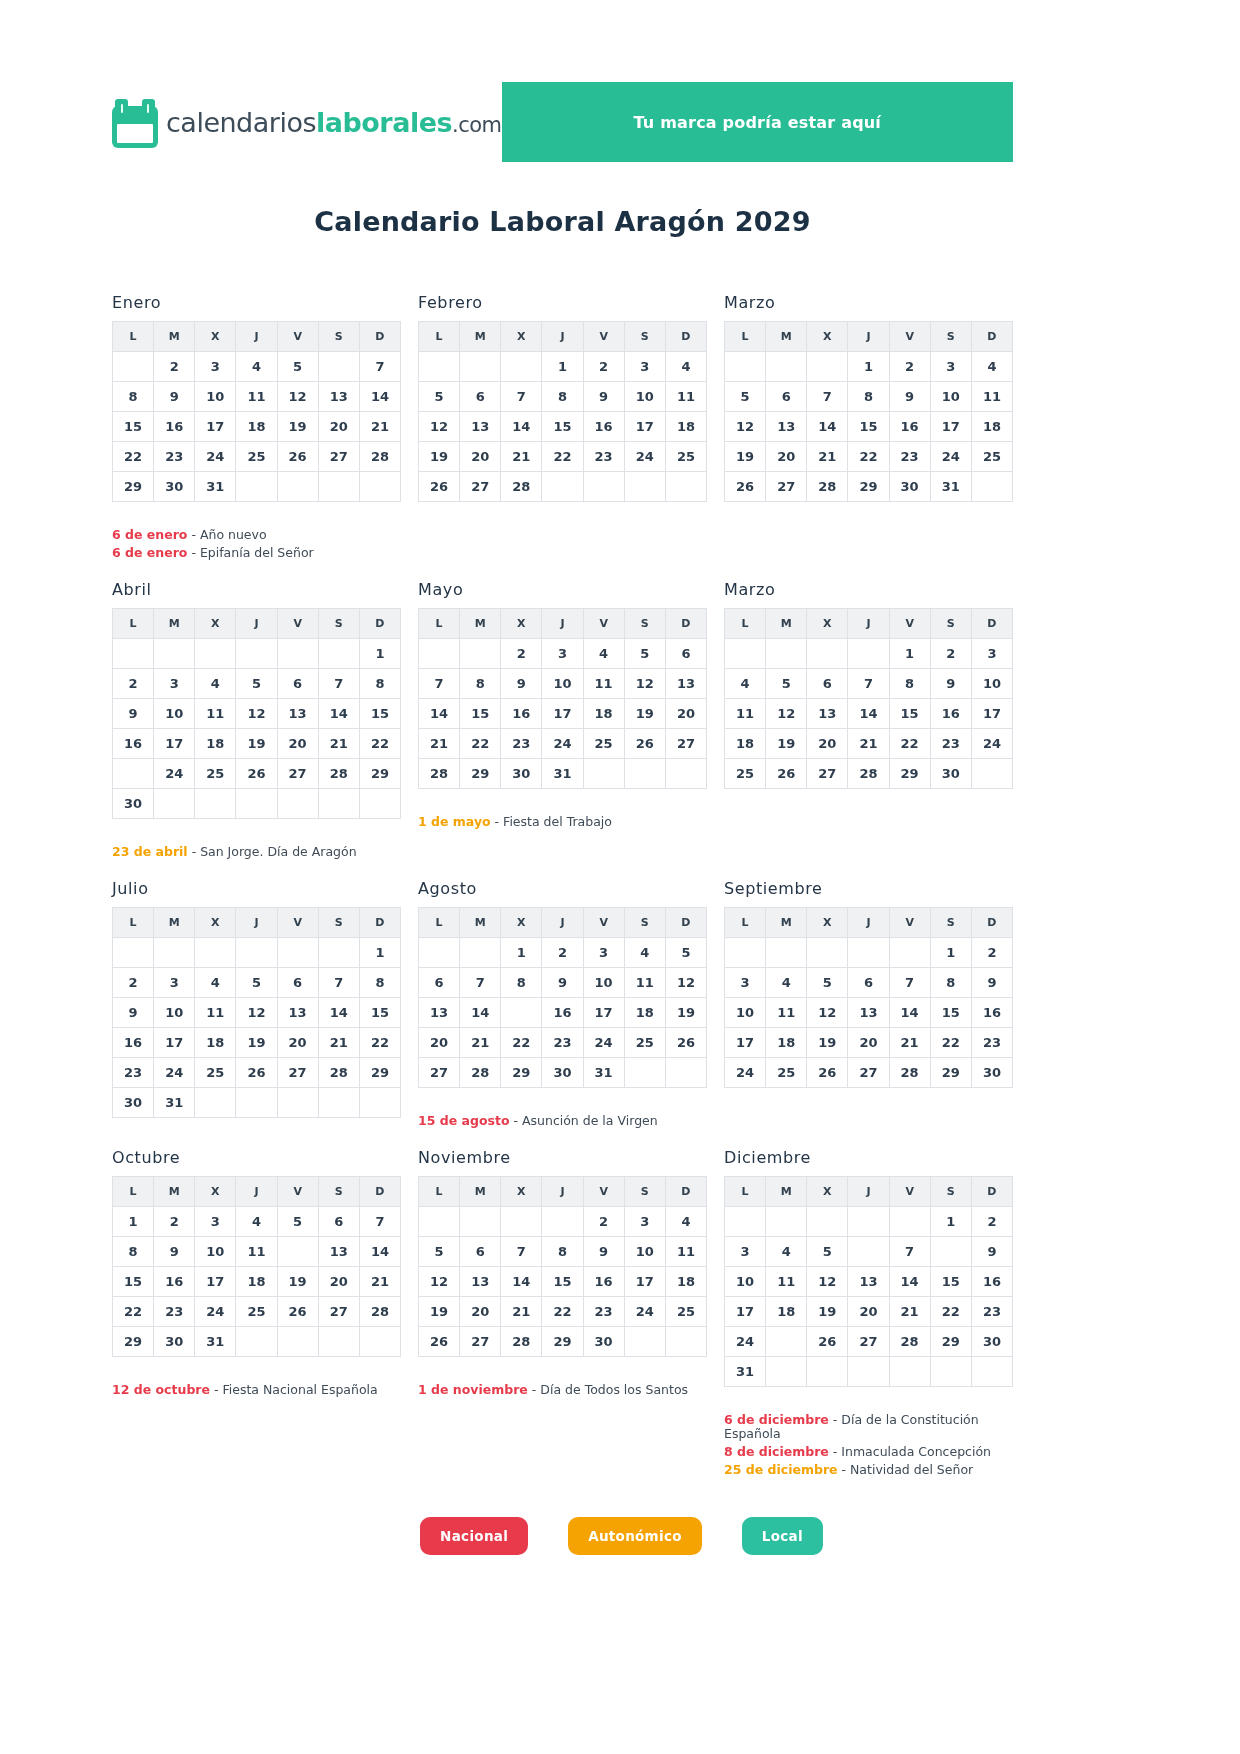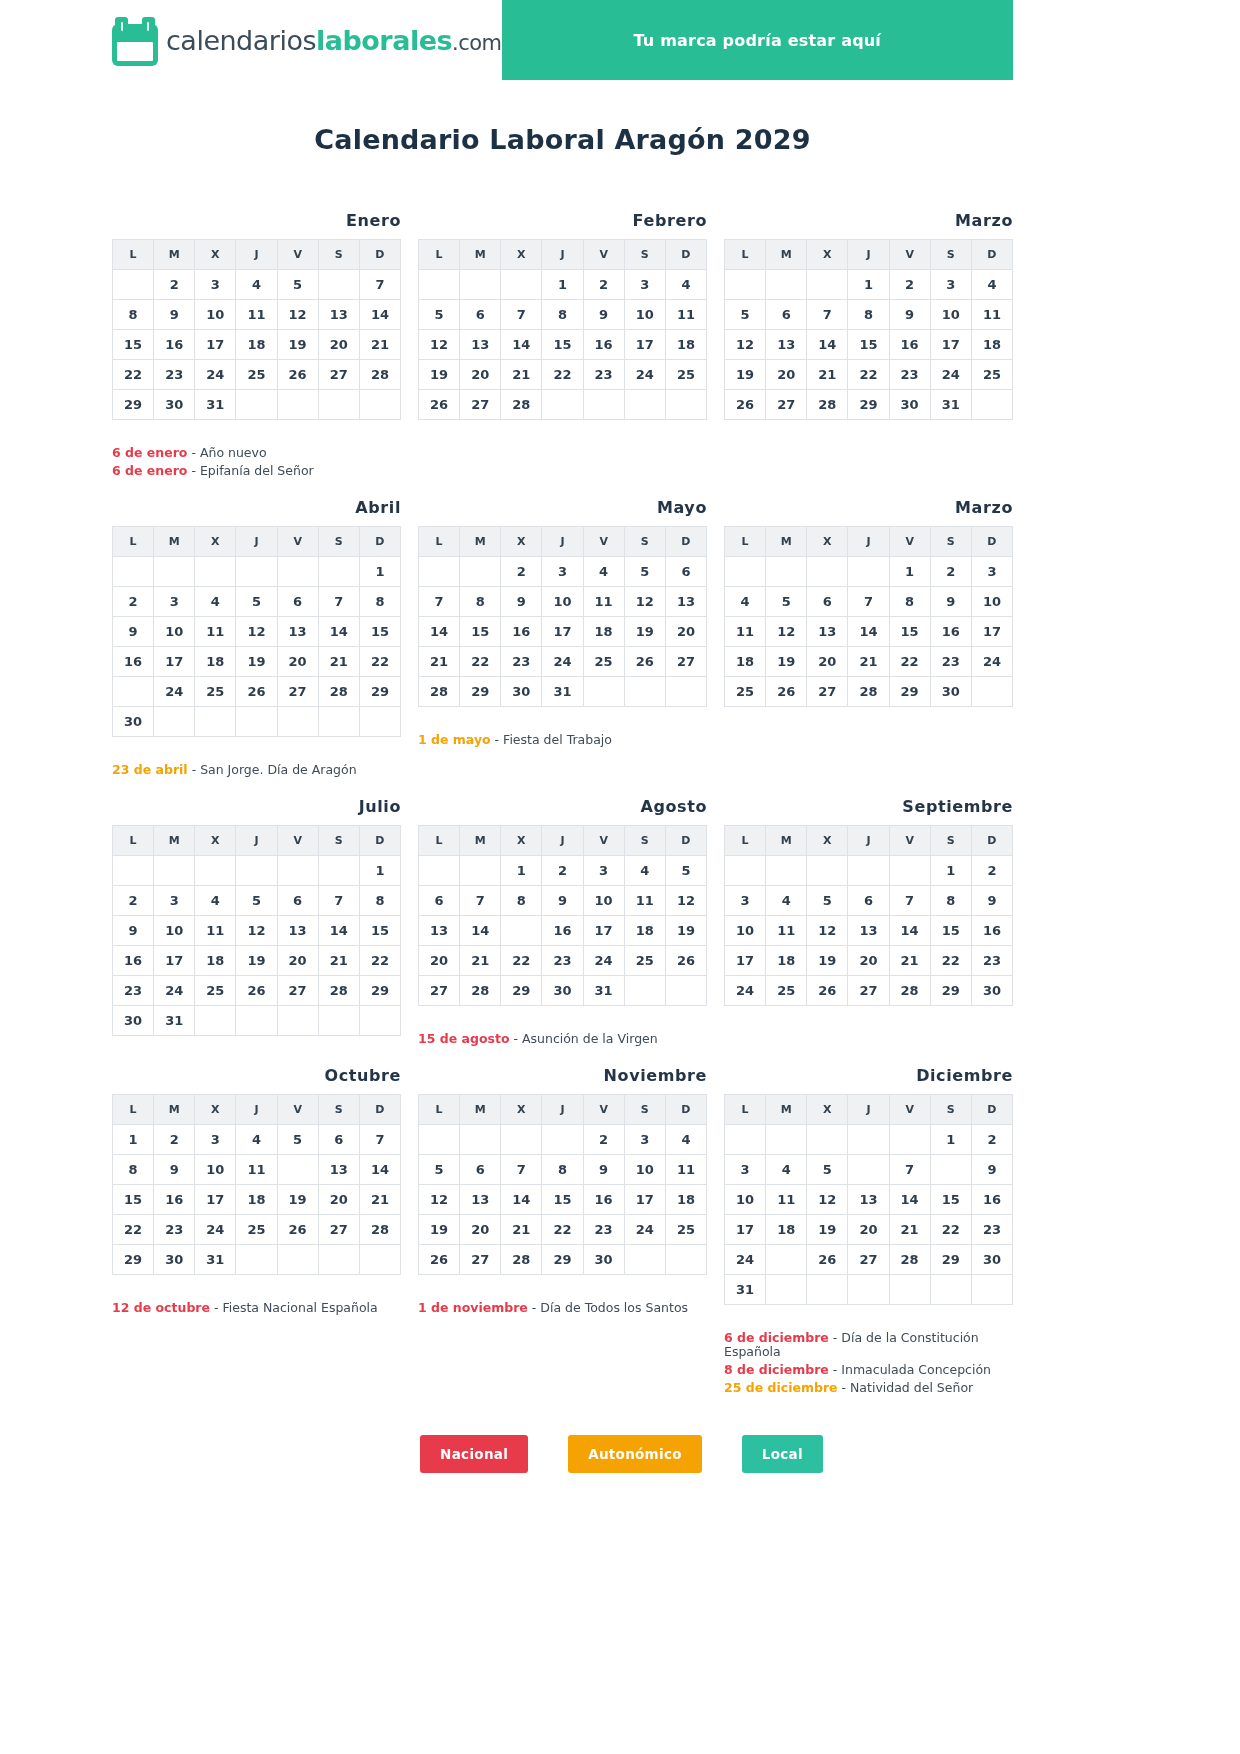--- a/index.html
+++ b/index.html
@@ -18,21 +18,21 @@
   *{box-sizing:border-box;margin:0;padding:0}
   html,body{background:#ffffff}
   body{
     width:1240px;min-height:1754px;
     font-family:"DejaVu Sans","Liberation Sans",sans-serif;
     color:var(--ink);
   }
   .content{width:901px;margin-left:112px;}
 
   
-  .topbar{display:flex;align-items:stretch;justify-content:space-between;}
+  .topbar{display:flex;align-items:stretch;justify-content:space-between;padding-top:82px;}
   .logo{display:flex;align-items:center;gap:8px;text-decoration:none;cursor:pointer}
   .logo-icon{position:relative;width:46px;height:42px;background:var(--teal);border-radius:6px;margin-top:10px;flex:0 0 auto}
   .logo-icon .ear{position:absolute;top:-7px;width:13px;height:14px;background:var(--teal);border-radius:3px}
   .logo-icon .ear.l{left:3px}
   .logo-icon .ear.r{right:3px}
   .logo-icon .tick{position:absolute;top:-2px;width:2px;height:9px;background:#eafaf4;border-radius:1px}
   .logo-icon .tick.l{left:9px}
   .logo-icon .tick.r{right:9px}
   .logo-icon .paper{position:absolute;left:5px;right:5px;bottom:5px;height:19px;background:#ffffff;border-radius:1px}
   .logo-text{font-size:27px;color:#3d4c59;letter-spacing:-0.5px;white-space:nowrap}
@@ -53,21 +53,21 @@
   }
 
   
   .months-grid{
     margin-top:56px;
     display:grid;grid-template-columns:repeat(3,289px);
     column-gap:17px;row-gap:20px;
   }
   .month{display:flex;flex-direction:column}
   .month-title{
-    text-align:right;font-size:16px;font-weight:700;color:#243548;
+    text-align:left;font-size:16px;font-weight:400;color:#243548;
     letter-spacing:.6px;margin-bottom:9px;
   }
   table.cal{border-collapse:collapse;table-layout:fixed;width:289px}
   table.cal th,table.cal td{
     border:1px solid var(--border);
     width:41px;height:30px;text-align:center;vertical-align:middle;
   }
   table.cal{border:1px solid var(--border-outer)}
   table.cal th{
     background:var(--headbg);font-size:11px;font-weight:700;color:#33424f;
@@ -88,21 +88,21 @@
 
   
   .legend{
     display:flex;justify-content:center;gap:40px;
     margin-top:40px;padding-bottom:198px;
     margin-left:118px; 
   }
   .legend-btn{
     border:none;color:#ffffff;font-family:inherit;
     font-size:13.5px;font-weight:700;letter-spacing:.3px;
-    padding:11px 20px;border-radius:3px;cursor:pointer;
+    padding:11px 20px;border-radius:10px;cursor:pointer;
   }
   .btn-national{background:var(--red)}
   .btn-autonomic{background:var(--orange)}
   .btn-local{background:var(--local)}
 </style>
 </head>
 <body>
 
 <div class="content">
 

